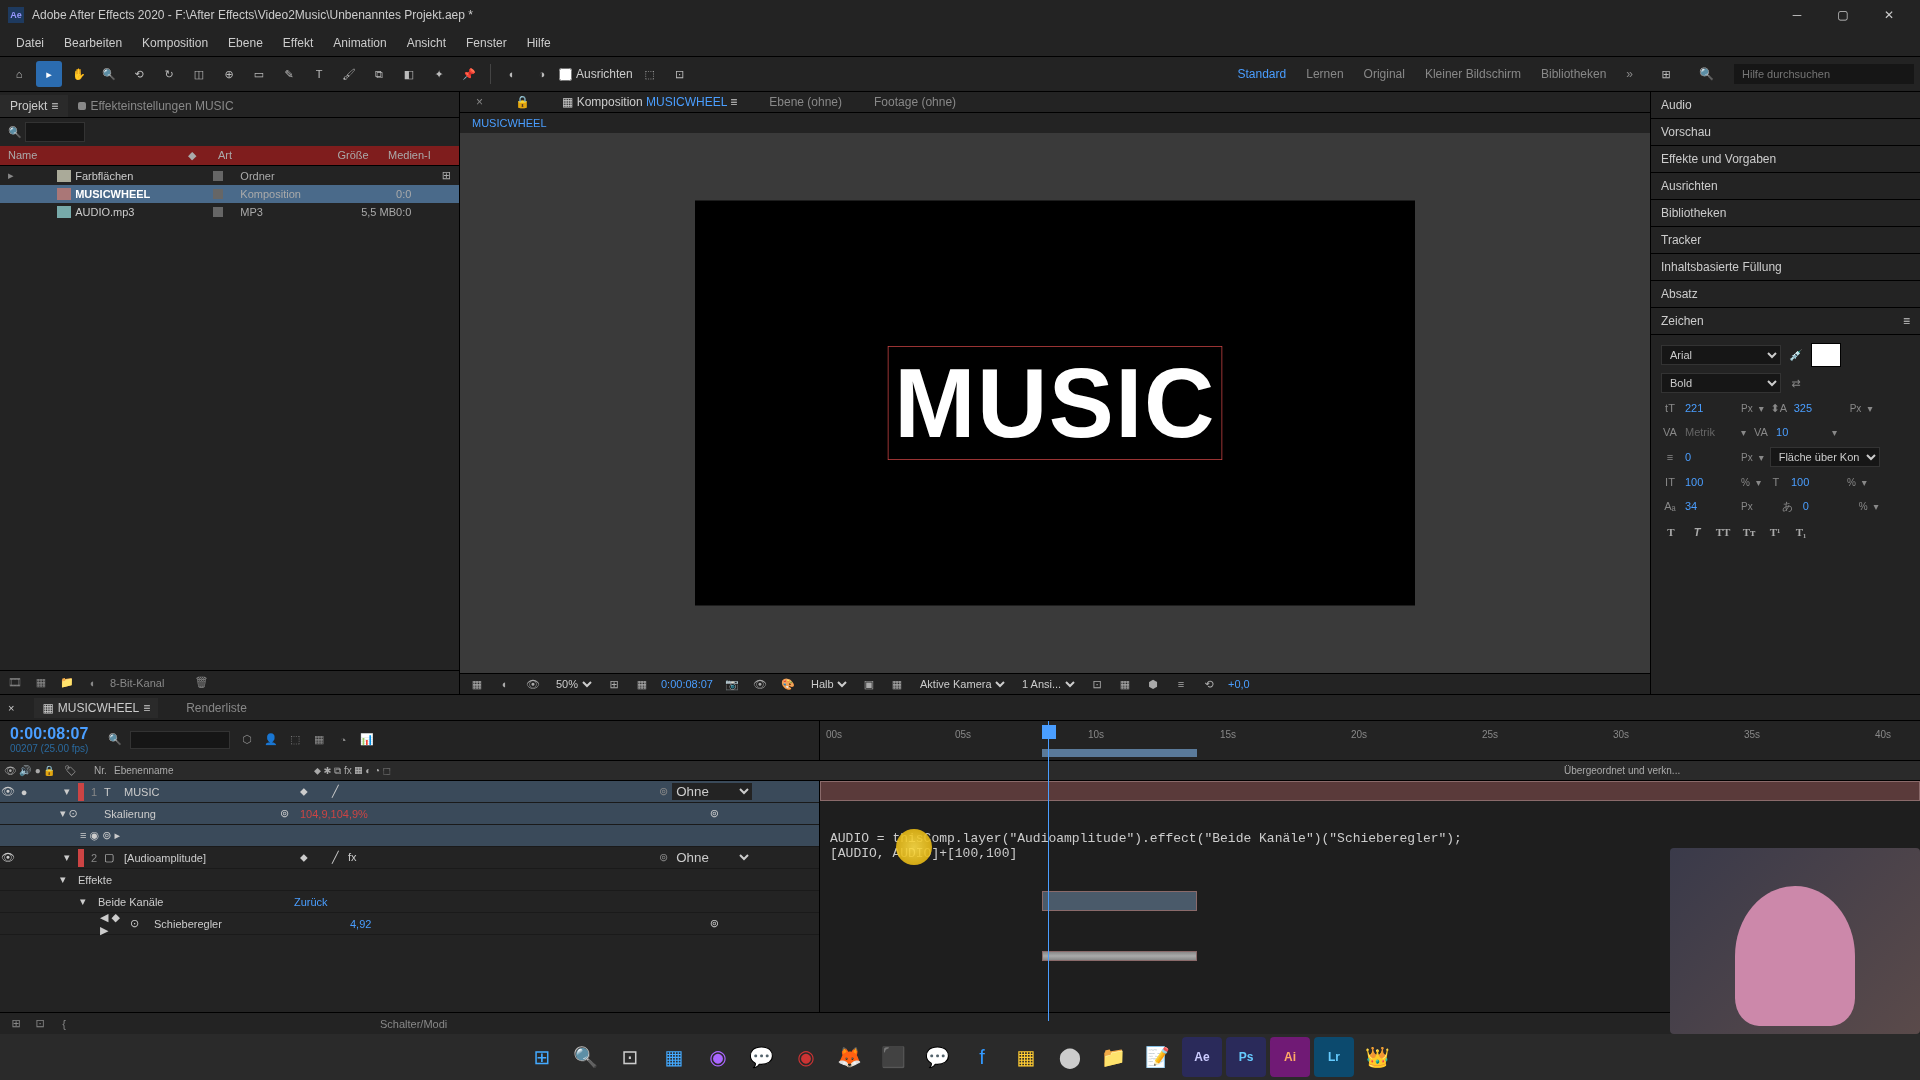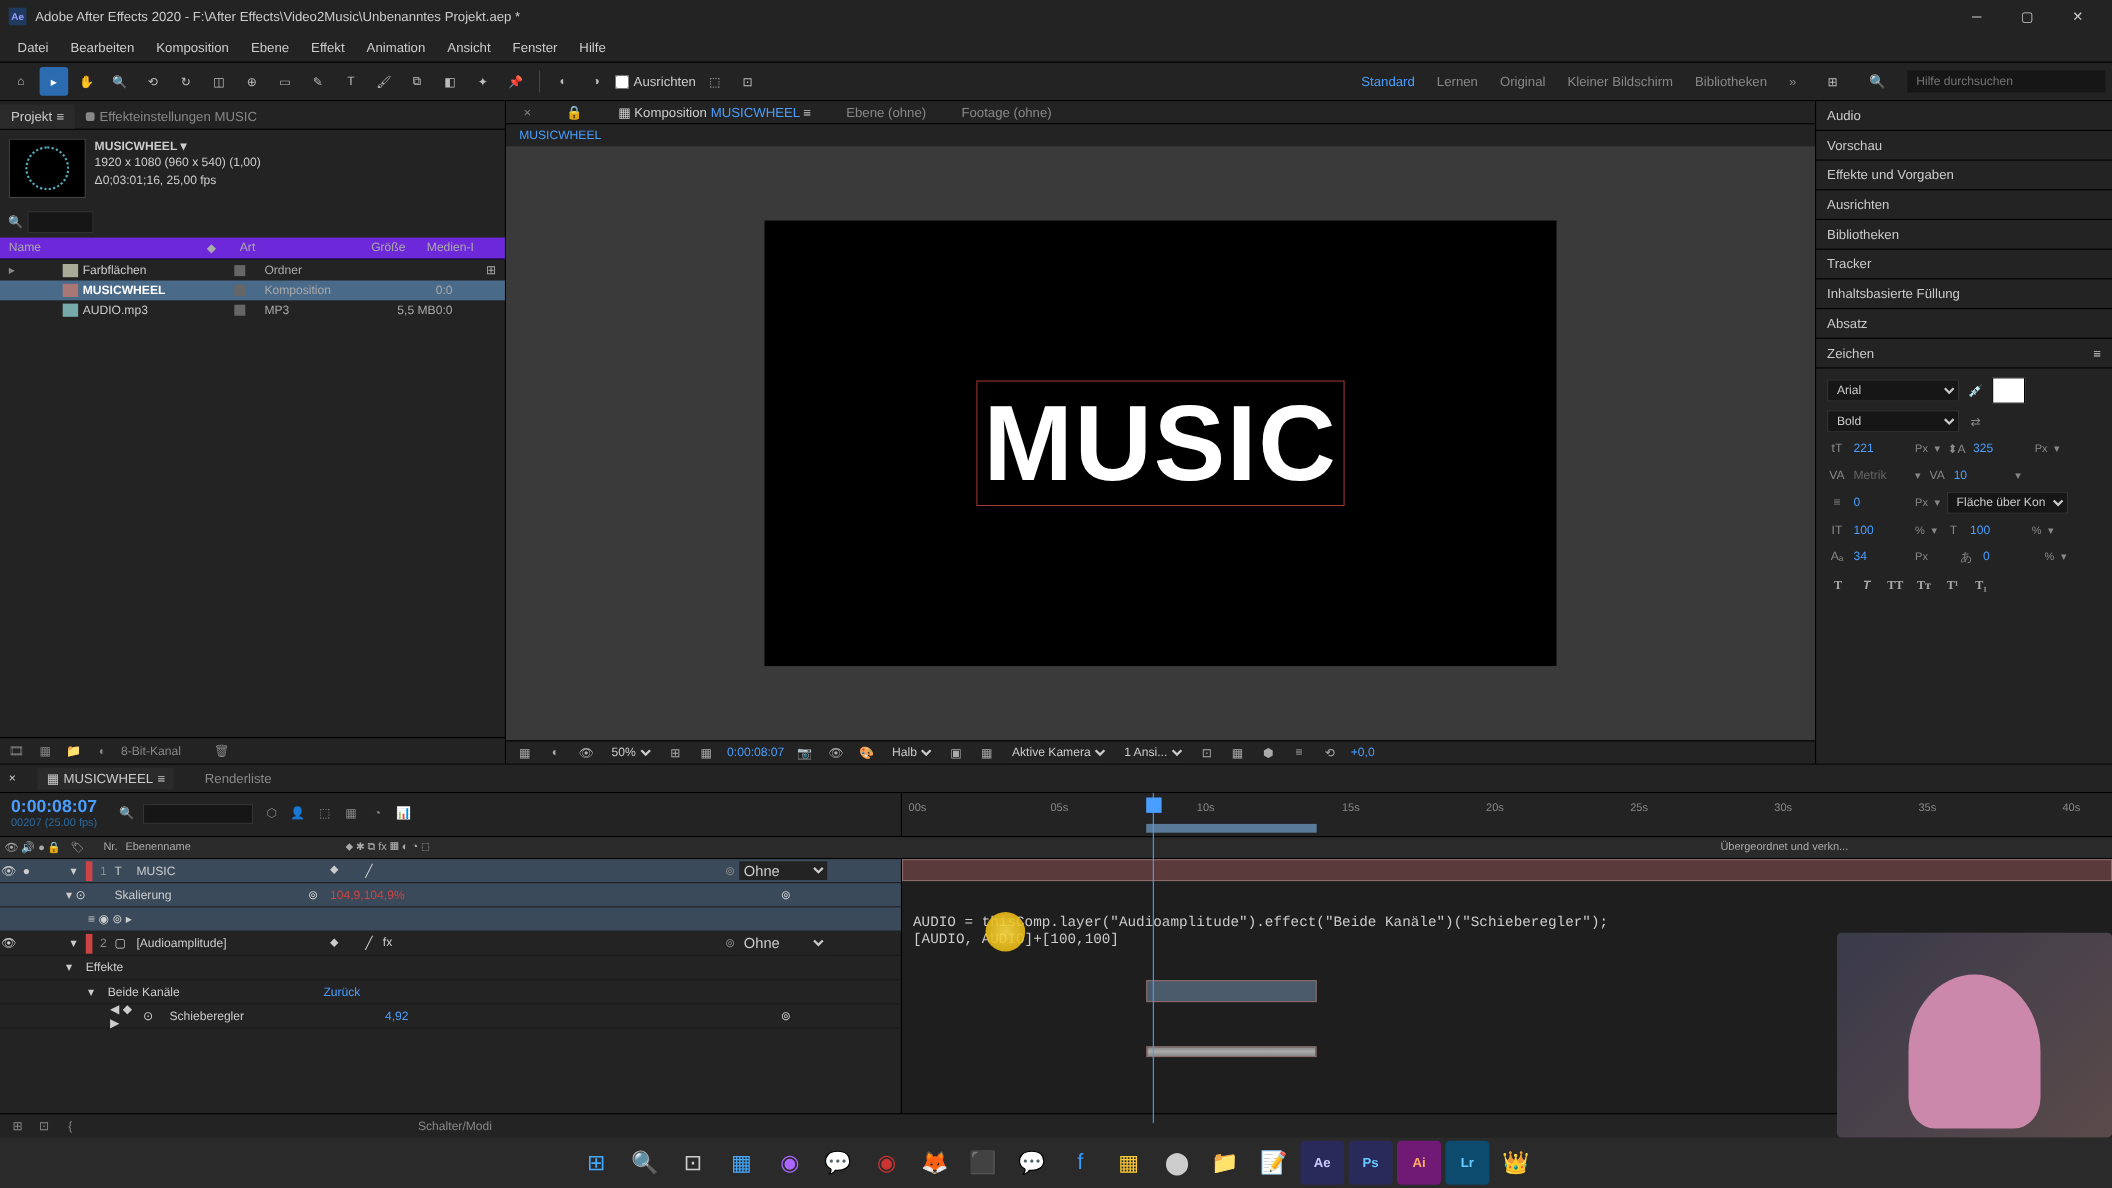--- a/index.html
+++ b/index.html
@@ -37,21 +37,21 @@
 .panel-tabs .tab { padding: 4px 10px; color: #888; font-size: 12px; display: flex; align-items: center; gap: 4px; }
 .panel-tabs .tab.active { color: #ccc; background: #2a2a2a; }
 .panel-tabs .tab .dot { width: 8px; height: 8px; background: #888; border-radius: 2px; }
 .comp-info { padding: 8px; display: flex; gap: 8px; }
 .comp-thumb { width: 70px; height: 54px; background: #000; border: 1px solid #444; display: flex; align-items: center; justify-content: center; }
 .comp-thumb .wheel { width: 40px; height: 40px; border: 2px dotted #5ab; border-radius: 50%; }
 .comp-meta { font-size: 11px; color: #ccc; line-height: 1.4; }
 .comp-meta .name { font-weight: bold; }
 .proj-search { margin: 4px 8px; }
 .proj-search input { background: #161616; border: 1px solid #333; color: #ccc; padding: 3px 6px; width: 60px; font-size: 11px; }
-.proj-header { display: flex; background: #6d28d9; border-bottom: 1px solid #000; padding: 3px 8px; font-size: 11px; color: #aaa; }
+.proj-header { display: flex; background: #7f1d1d; border-bottom: 1px solid #000; padding: 3px 8px; font-size: 11px; color: #aaa; }
 .proj-header .col-name { width: 180px; }
 .proj-header .col-icon { width: 30px; }
 .proj-header .col-type { width: 100px; }
 .proj-header .col-size { width: 70px; text-align: center; }
 .proj-header .col-dur { width: 60px; }
 .proj-row { display: flex; padding: 3px 8px; font-size: 11px; align-items: center; }
 .proj-row.sel { background: #4a6a8a; color: #fff; }
 .proj-row .arrow { width: 10px; color: #888; }
 .proj-row .icon { width: 14px; height: 12px; background: #888; margin-right: 4px; }
 .proj-row .icon.folder { background: #aa9; }
@@ -219,30 +219,20 @@
 
 <div class="main">
   <div class="leftcol">
     <div class="panel-tabs">
       <div class="tab active"><span>Projekt</span> ≡</div>
       <div class="tab">
           <div class="dot"></div>
           <span>Effekteinstellungen  MUSIC</span>
         </div>
     </div>
-    <div class="comp-info">
-      <div class="comp-thumb">
-          <div class="wheel"></div>
-        </div>
-      <div class="comp-meta">
-        <div class="name"><span>MUSICWHEEL</span> ▾</div>
-        <div>1920 x 1080 (960 x 540) (1,00)</div>
-        <div>Δ0;03:01;16, 25,00 fps</div>
-      </div>
-    </div>
     <div class="proj-search"><span>🔍</span> <input style=""></div>
     <div class="proj-header">
       <div class="col-name">Name</div>
       <div class="col-icon">◆</div>
       <div class="col-type">Art</div>
       <div class="col-size">Größe</div>
       <div class="col-dur">Medien-I</div>
     </div>
     <div class="proj-row">
       <span class="arrow">▸</span>

